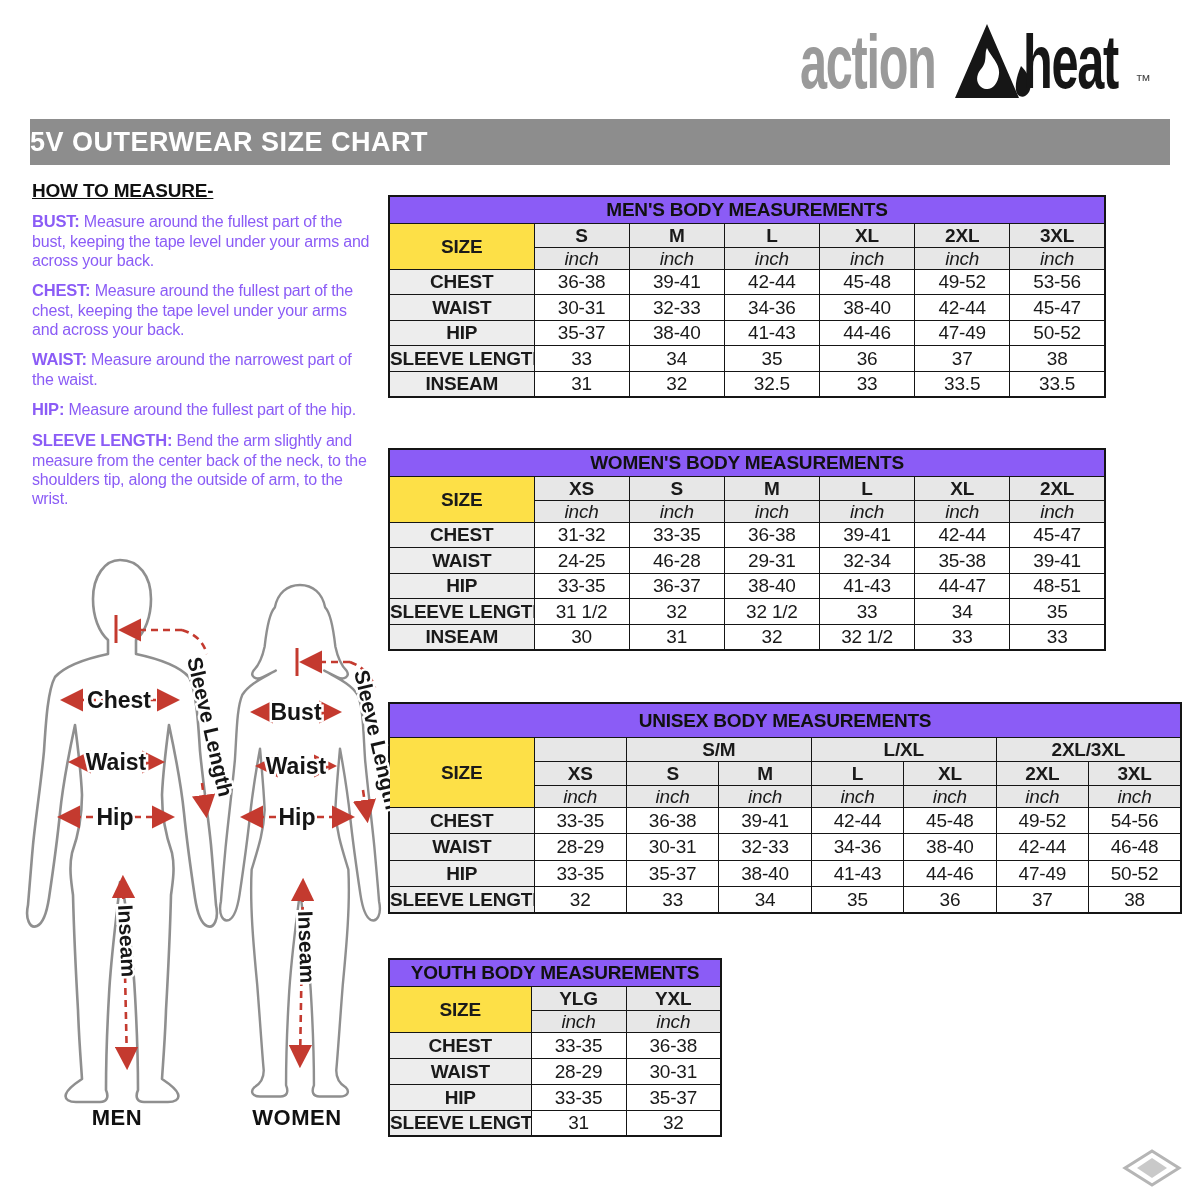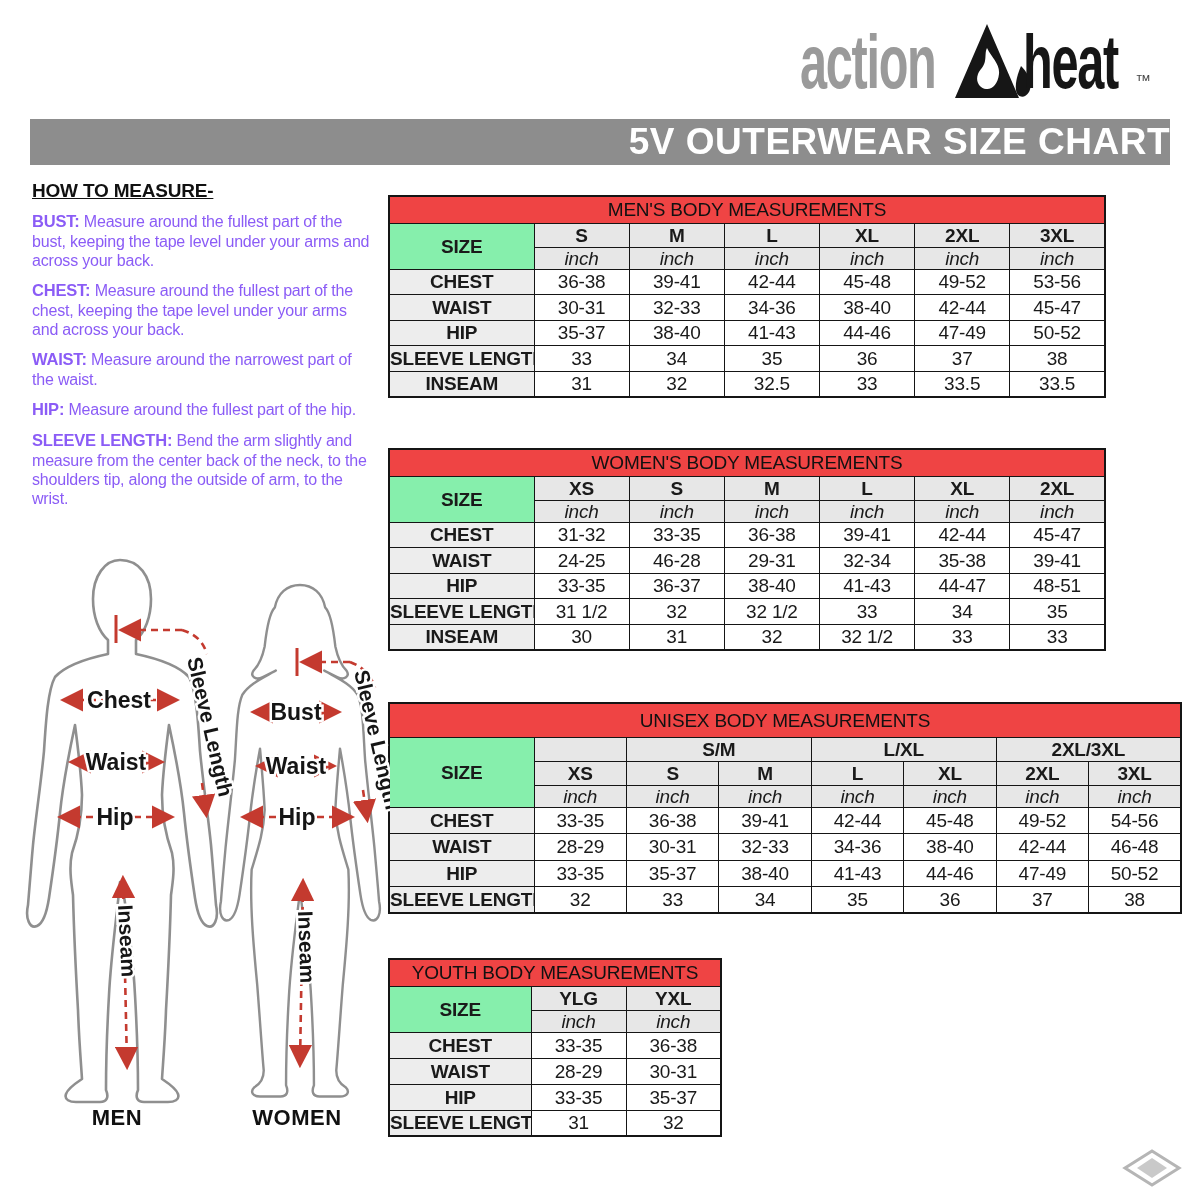--- a/index.html
+++ b/index.html
@@ -4,38 +4,38 @@
 <style>
   html,body{margin:0;padding:0;background:#fff;}
   body{font-family:"Liberation Sans", sans-serif; color:#1a1a1a;}
   #canvas{position:relative;width:1200px;height:1200px;background:#ffffff;overflow:hidden;border-radius:18px;}
 
   
   #logo{position:absolute;left:795px;top:18px;width:368px;height:92px;}
 
   
   #titlebar{position:absolute;left:30px;top:119px;width:1140px;height:46px;
-    background:#8d8d8d;color:#ffffff;font-weight:bold;font-size:37px;
-    text-align:right;line-height:46px;letter-spacing:.5px;}
+    background:#8d8d8d;color:#ffffff;font-weight:bold;font-size:27px;
+    text-align:left;line-height:46px;letter-spacing:.5px;}
 
   
   #htm{position:absolute;left:32px;top:180px;width:338px;}
   #htm h3{margin:0 0 10px 0;font-size:19px;letter-spacing:-.2px;
     text-decoration:underline;color:#111;}
   #htm p{margin:0 0 11px 0;font-size:16px;line-height:1.2;letter-spacing:-.2px;color:#8b5cf6;}
   #htm p b{font-size:16.5px;}
 
   
   table.sz{position:absolute;border-collapse:collapse;table-layout:fixed;
     border:2px solid #151515;background:#fff;}
   table.sz td{border:1px solid #151515;text-align:center;vertical-align:middle;
     padding:0;line-height:1;font-size:19px;letter-spacing:-.2px;overflow:hidden;white-space:nowrap;}
-  td.t-title{background:#ef4444;font-weight:normal;font-size:20px;color:#111;}
+  td.t-title{background:#8b5cf6;font-weight:bold;font-size:20px;color:#111;}
   td.t-head{background:#e7e7e7;font-weight:bold;}
-  td.t-sizecell{background:#86efac;font-weight:bold;font-size:20px;}
+  td.t-sizecell{background:#fde047;font-weight:bold;font-size:20px;}
   td.t-inch{background:#e7e7e7;font-style:italic;font-size:15.5px;}
   td.t-label{background:#ededed;font-weight:bold;font-size:18px;}
   td.t-val{background:#ffffff;}
   table[data-table="mens"]  {left:388px;top:195px;width:716px;}
   table[data-table="womens"]{left:388px;top:448px;width:716px;}
   table[data-table="unisex"]{left:388px;top:702px;width:792px;}
   table[data-table="youth"] {left:388px;top:958px;width:332px;}
 
   
   #figures{position:absolute;left:20px;top:555px;width:370px;height:580px;}

